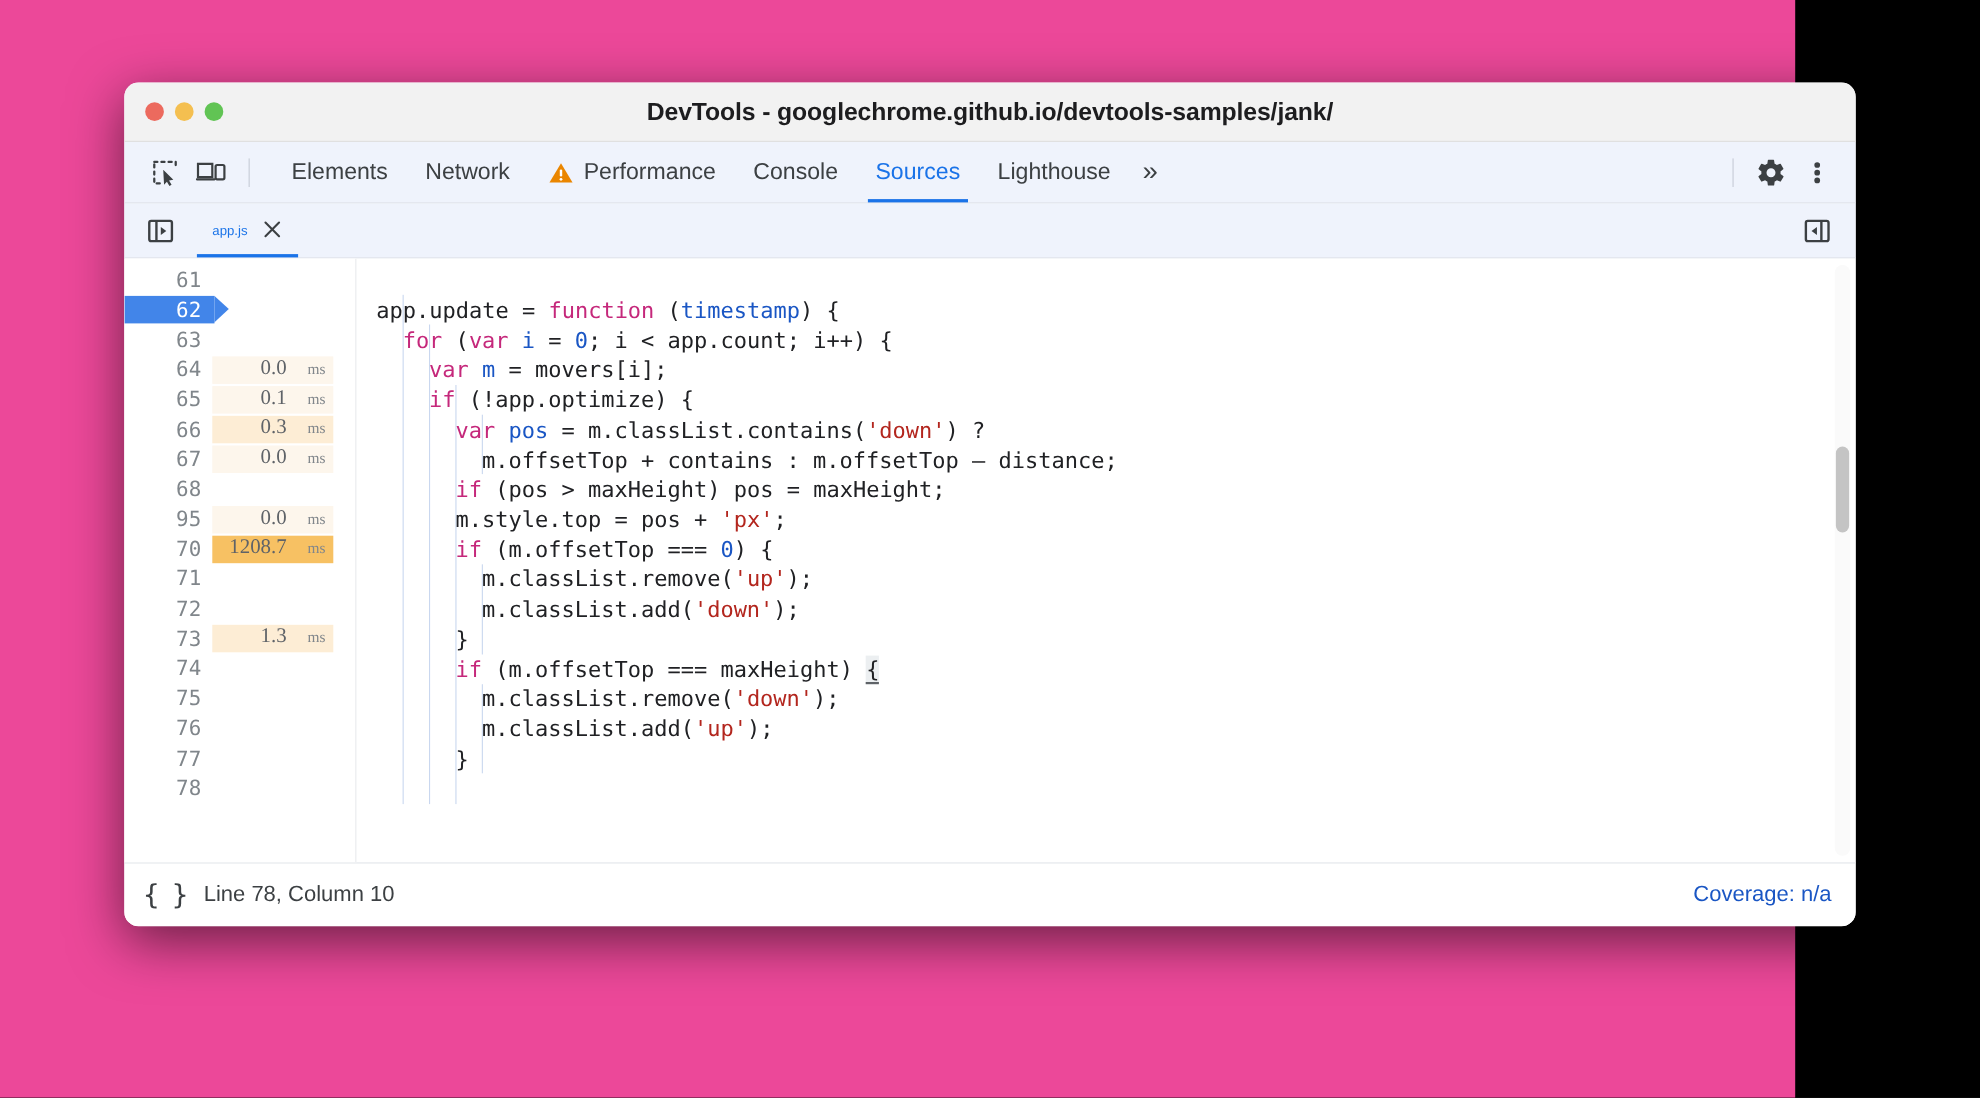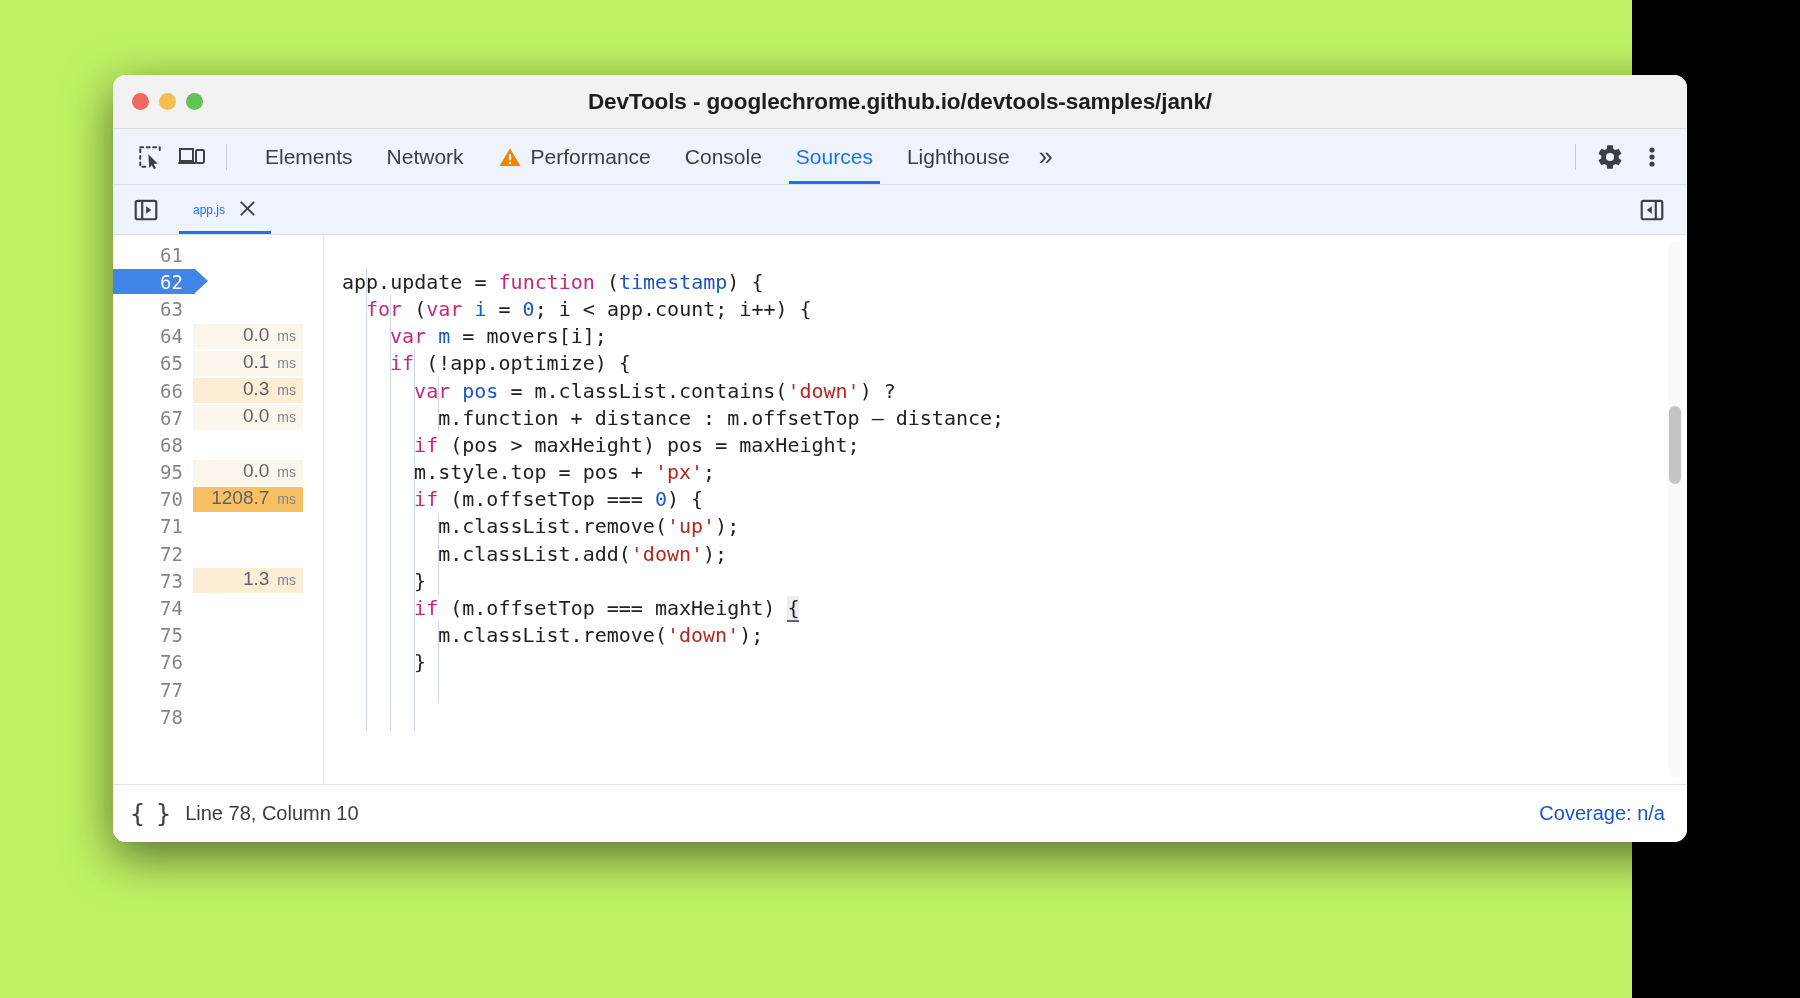--- a/index.html
+++ b/index.html
@@ -5,21 +5,21 @@
   html, body {
     margin: 0; padding: 0;
     width: 1800px; height: 998px;
     background: #000000;
     overflow: hidden;
     font-family: "Liberation Sans", sans-serif;
   }
   #root {
     position: relative;
     width: 1632px; height: 998px;
-    background: #bef264;
+    background: #ec4899;
   }
 
   
   .window {
     position: absolute;
     left: 113px; top: 75px;
     width: 1574px; height: 767px;
     background: #ffffff;
     border-radius: 13px;
     overflow: hidden;
@@ -206,24 +206,24 @@
     border-left: 13px solid #4285e9;
   }
   .perf {
     margin-left: 10px;
     width: 110px;
     flex: 0 0 110px;
     height: 25px;
     display: flex;
     align-items: baseline;
     justify-content: flex-end;
-    gap: 8px;
+    gap: 19px;
     padding-right: 7px;
     box-sizing: border-box;
-    font-family: Liberation Sans, sans-serif;
+    font-family: Liberation Serif, serif;
     text-align: right;
   }
   .perf .v { font-size: 19px; color: #5f6368; }
   .perf .u { font-size: 14px; color: #80868b; }
 
   
   .cline {
     height: 27.2px;
     display: flex;
     align-items: center;
@@ -508,29 +508,30 @@
             <div class="guide" style="left: 114.16px; top: 142px; height: 54.4px;"></div>
             <div class="guide" style="left: 114.16px; top: 278px; height: 81.6px;"></div>
             <div class="guide" style="left: 114.16px; top: 386.8px; height: 81.6px;"></div>
           </div>
       <div class="cline"><span class="code-text" style="padding-left: 0px;"></span></div>
           <div class="cline"><span class="code-text" style="padding-left: 0px;"><span>app.update = </span><span class="kw">function</span><span> (</span><span class="par">timestamp</span><span>) {</span></span></div>
           <div class="cline"><span class="code-text" style="padding-left: 24.04px;"><span class="kw">for</span><span> (</span><span class="kw">var</span><span> </span><span class="par">i</span><span> = </span><span class="num">0</span><span>; i &lt; app.count; i++) {</span></span></div>
           <div class="cline"><span class="code-text" style="padding-left: 48.08px;"><span class="kw">var</span><span> </span><span class="par">m</span><span> = movers[i];</span></span></div>
           <div class="cline"><span class="code-text" style="padding-left: 48.08px;"><span class="kw">if</span><span> (!app.optimize) {</span></span></div>
           <div class="cline"><span class="code-text" style="padding-left: 72.12px;"><span class="kw">var</span><span> </span><span class="par">pos</span><span> = m.classList.contains(</span><span class="str">'down'</span><span>) ?</span></span></div>
-          <div class="cline"><span class="code-text" style="padding-left: 96.16px;"><span>m.function + distance : m.offsetTop – distance;</span></span></div>
+          <div class="cline"><span class="code-text" style="padding-left: 96.16px;"><span>m.offsetTop + contains : m.offsetTop – distance;</span></span></div>
           <div class="cline"><span class="code-text" style="padding-left: 72.12px;"><span class="kw">if</span><span> (pos &gt; maxHeight) pos = maxHeight;</span></span></div>
           <div class="cline"><span class="code-text" style="padding-left: 72.12px;"><span>m.style.top = pos + </span><span class="str">'px'</span><span>;</span></span></div>
           <div class="cline"><span class="code-text" style="padding-left: 72.12px;"><span class="kw">if</span><span> (m.offsetTop === </span><span class="num">0</span><span>) {</span></span></div>
           <div class="cline"><span class="code-text" style="padding-left: 96.16px;"><span>m.classList.remove(</span><span class="str">'up'</span><span>);</span></span></div>
           <div class="cline"><span class="code-text" style="padding-left: 96.16px;"><span>m.classList.add(</span><span class="str">'down'</span><span>);</span></span></div>
           <div class="cline"><span class="code-text" style="padding-left: 72.12px;"><span>}</span></span></div>
           <div class="cline"><span class="code-text" style="padding-left: 72.12px;"><span class="kw">if</span><span> (m.offsetTop === maxHeight) </span><span class="brace-hl">{</span></span></div>
           <div class="cline"><span class="code-text" style="padding-left: 96.16px;"><span>m.classList.remove(</span><span class="str">'down'</span><span>);</span></span></div>
+          <div class="cline"><span class="code-text" style="padding-left: 96.16px;"><span>m.classList.add(</span><span class="str">'up'</span><span>);</span></span></div>
           <div class="cline"><span class="code-text" style="padding-left: 72.12px;"><span>}</span></span></div>
         </div>
       <div class="vscroll">
         <div class="vthumb"></div>
       </div>
     </div>
 
     <div class="statusbar">
       <div class="pp-icon">{ }</div>
       <div class="linecol">Line 78, Column 10</div>

